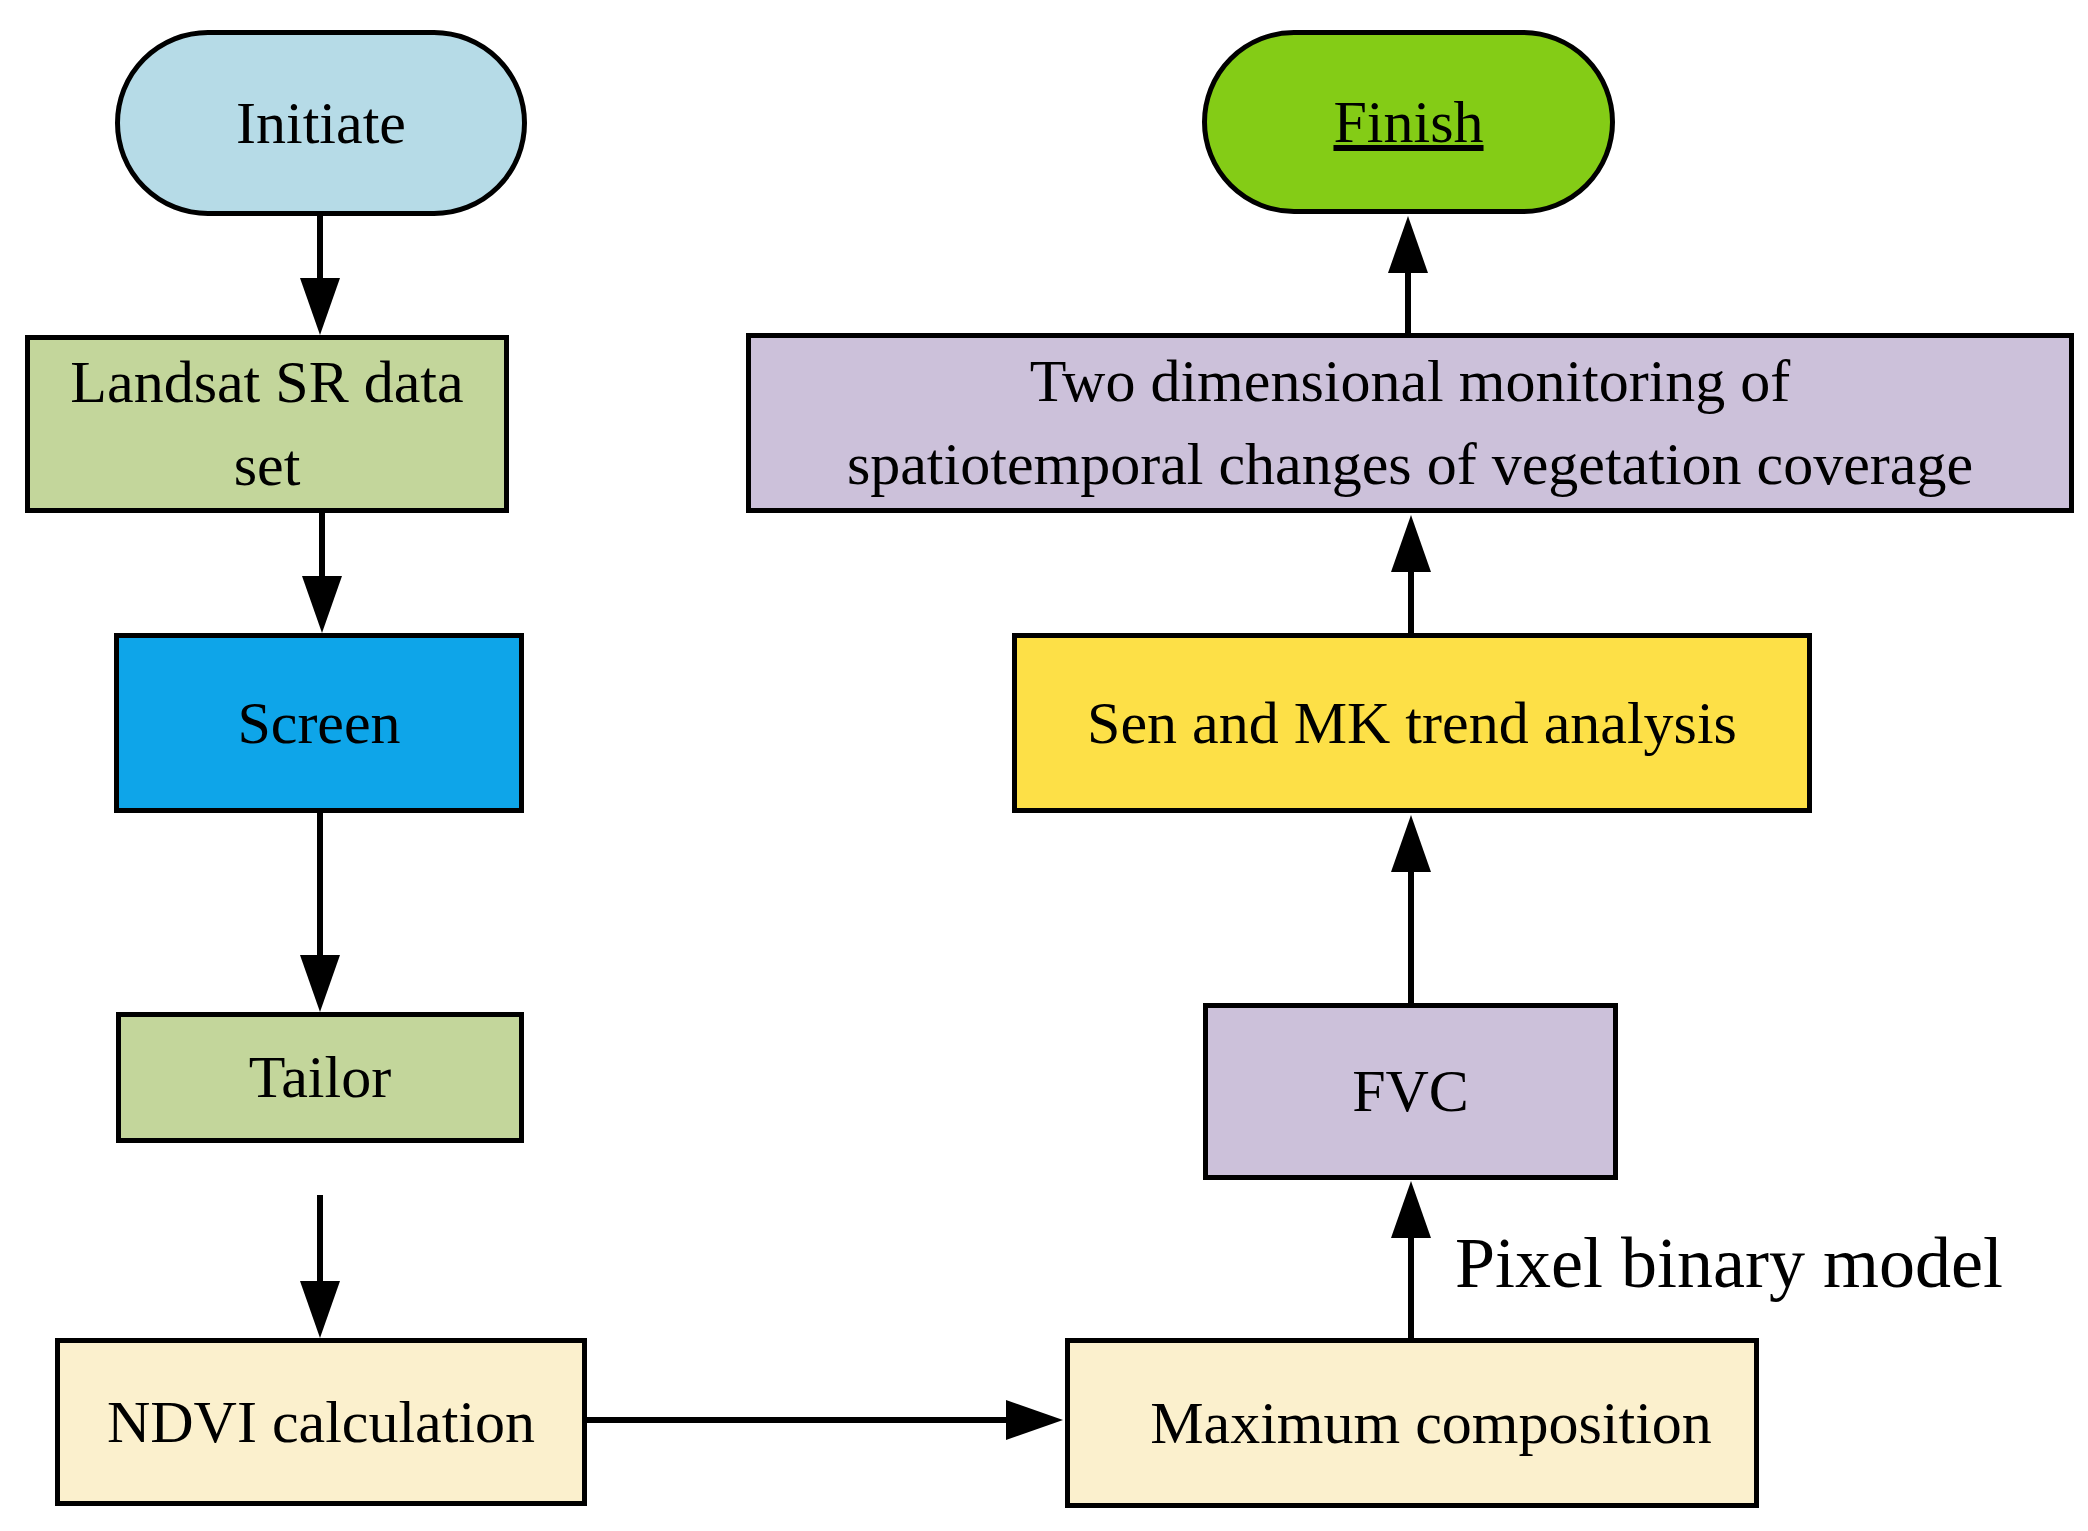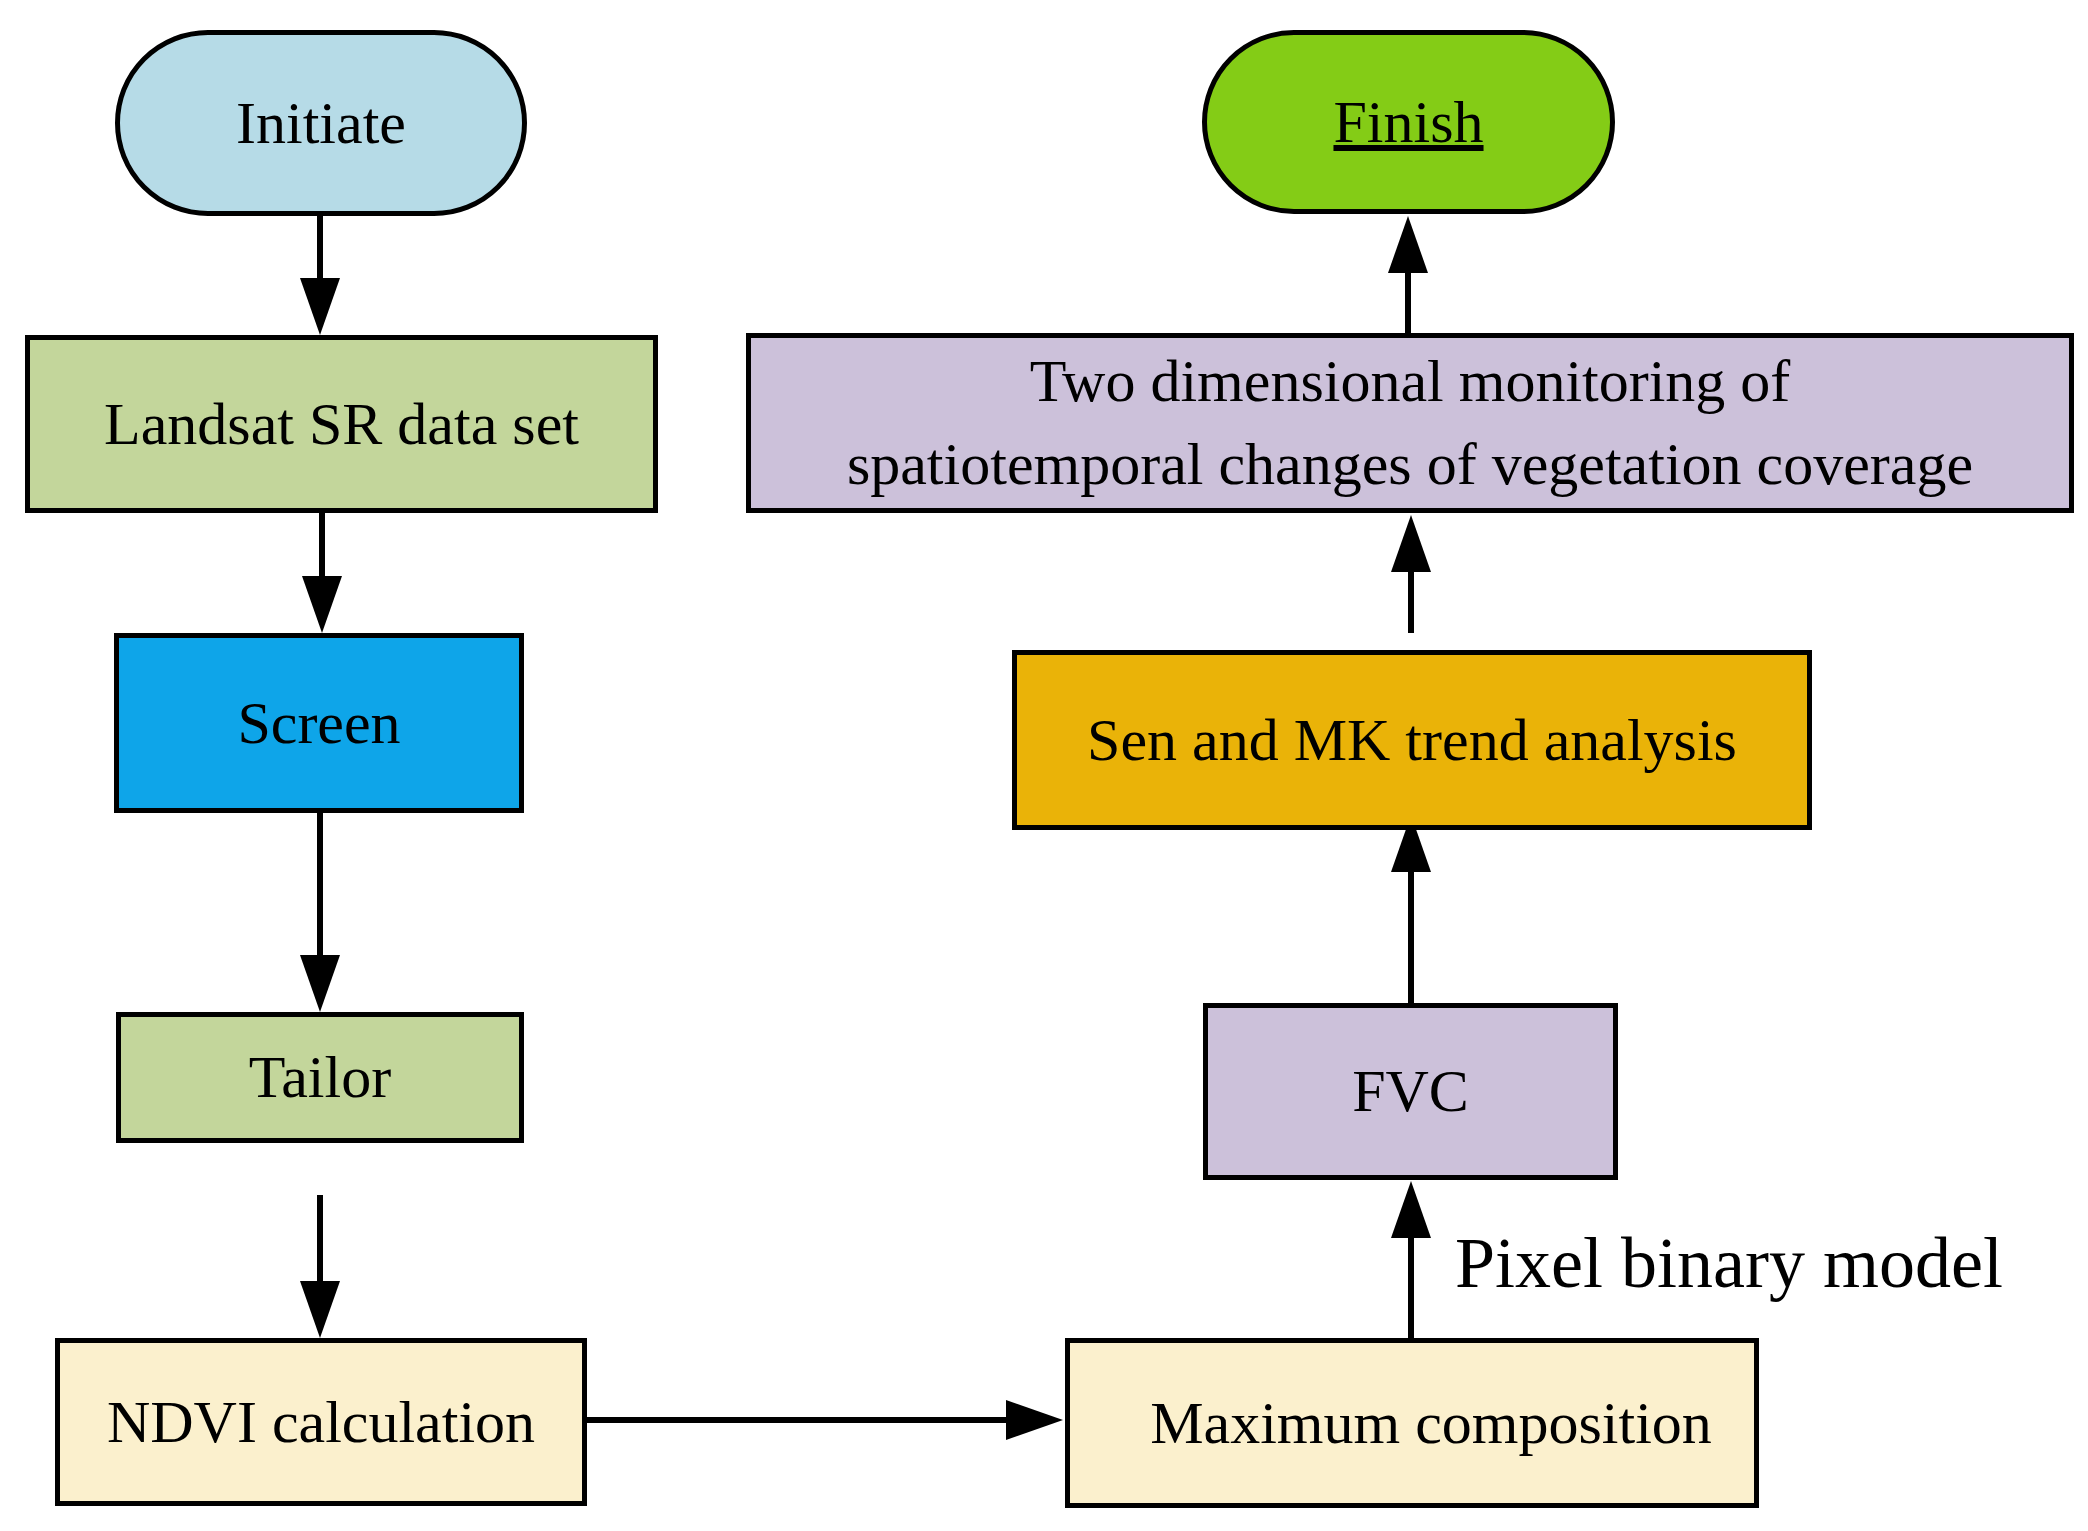--- a/index.html
+++ b/index.html
@@ -28,21 +28,21 @@
     font-size: 60px;
     line-height: 1.38;
     padding: 0 10px;
   }
   .capsule {
     border-radius: 95px;
   }
   
   #node-initiate   { left: 115px;  top: 30px;   width: 412px;  height: 186px; }
   #node-finish     { left: 1202px; top: 30px;   width: 413px;  height: 184px; }
-  #node-landsat    { left: 25px;   top: 335px;  width: 633px;  height: 178px; text-align: center; }
+  #node-landsat    { left: 25px;   top: 335px;  width: 484px;  height: 178px; text-align: center; }
   #node-twodim     { left: 746px;  top: 333px;  width: 1328px; height: 180px; }
   #node-screen     { left: 114px;  top: 633px;  width: 410px;  height: 180px; }
   #node-senmk      { left: 1012px; top: 633px;  width: 800px;  height: 180px; }
   #node-tailor     { left: 116px;  top: 1012px; width: 408px;  height: 131px; }
   #node-fvc        { left: 1203px; top: 1003px; width: 415px;  height: 177px; }
   #node-ndvi       { left: 55px;   top: 1338px; width: 532px;  height: 168px; }
   #node-maxcomp    { left: 1065px; top: 1338px; width: 694px;  height: 170px; }
 
   #arrow-layer {
     position: absolute;
@@ -126,21 +126,21 @@
 
   <div id="node-twodim" class="node" style="background-color: rgb(204, 193, 218);">
     <div>Two dimensional monitoring of</div>
     <div>spatiotemporal changes of vegetation coverage</div>
   </div>
 
   <div id="node-screen" class="node" style="background-color: #0ea5e9;">
     <span>Screen</span>
   </div>
 
-  <div id="node-senmk" class="node" style="background-color: #eab308; margin-top: 17px;">
+  <div id="node-senmk" class="node" style="background-color: #fde047;">
     <span>Sen and MK trend analysis</span>
   </div>
 
   <div id="node-tailor" class="node" style="background-color: rgb(195, 214, 155);">
     <span>Tailor</span>
   </div>
 
   <div id="node-fvc" class="node" style="background-color: rgb(204, 193, 218);">
     <span>FVC</span>
   </div>

